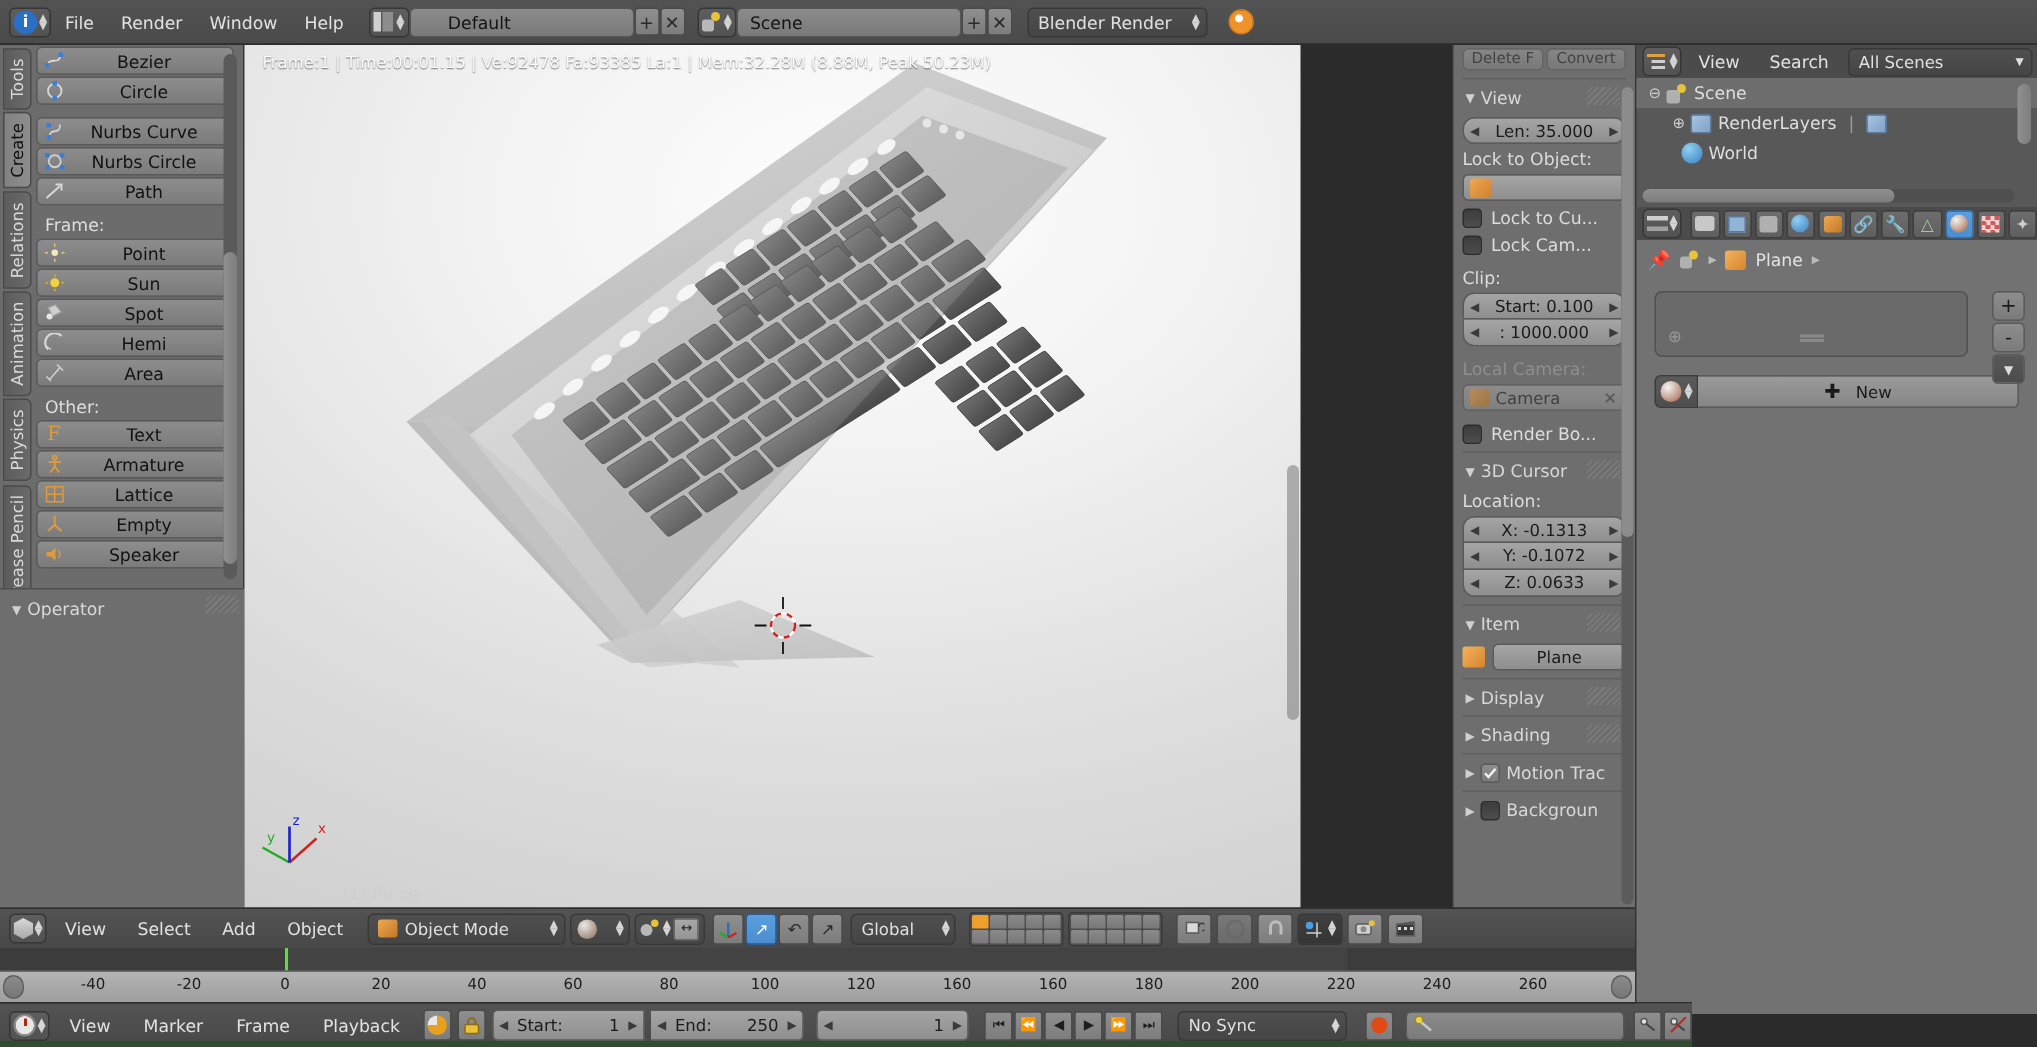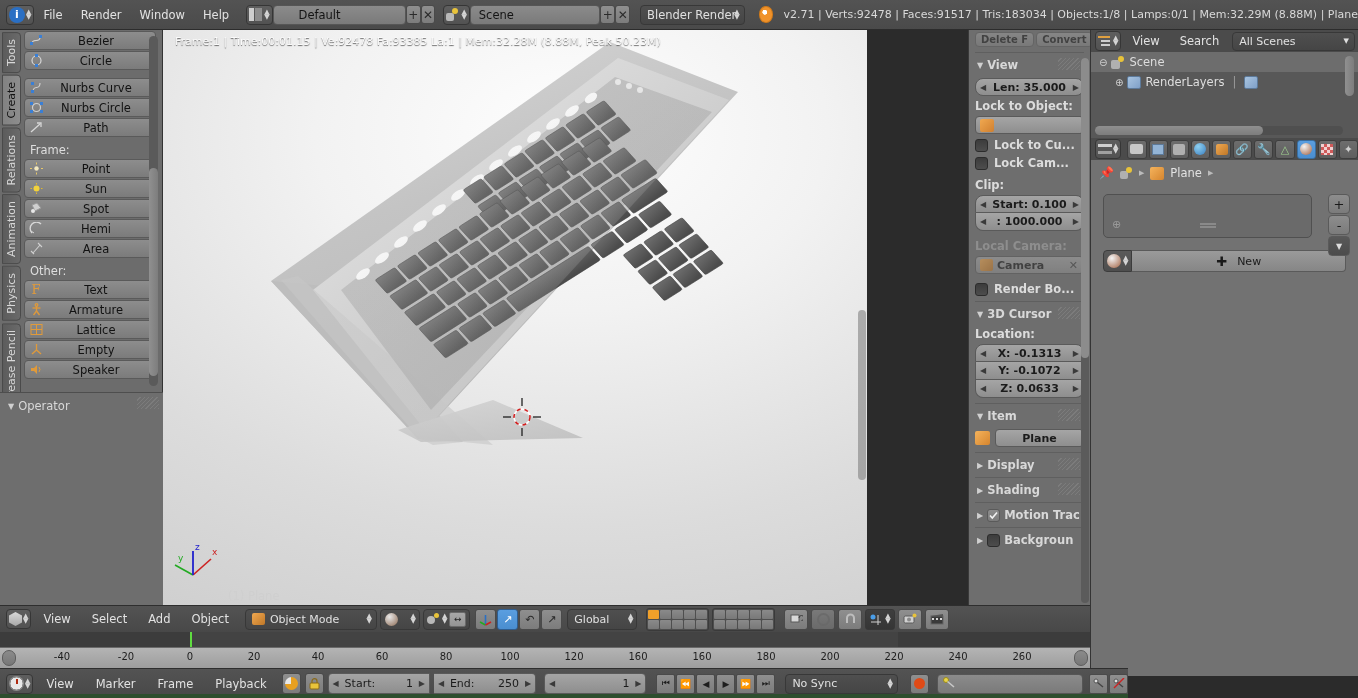--- a/index.html
+++ b/index.html
@@ -139,21 +139,21 @@
   #viewport-scroll-v i { position:absolute; left:0; top:240px; width:8px; height:170px;
     background:rgba(120,120,120,.55); border-radius:4px; display:block;}
 
   
   #kbd-wrap { position:absolute; left:0; top:0; width:805px; height:575px; }
 
   
   #n-panel {
     position:absolute; left:968px; top:30px; width:122px; height:575px;
     background:#6e6e6e; border-left:1px solid #3a3a3a;
-    padding:0 6px; overflow:hidden;font-weight:bold;
+    padding:0 6px; overflow:hidden;
   }
   #n-panel .row { margin: 3px 0; }
   .lbl { color:#dcdcdc; font-size:11.5px; }
   .lbl-dim { color:#8e8e8e; font-size:11.5px; }
   .chk-row { display:flex; align-items:center; gap:6px; margin:4px 0; }
   .npanel-scroll { position:absolute; right:1px; top:28px; width:8px; height:545px; background:#5b5b5b; border-radius:4px;}
   .npanel-scroll i { position:absolute; left:0; top:0; width:8px; height:300px; background:#8c8c8c; border-radius:4px; display:block;}
 
   
   #outliner {
@@ -301,21 +301,20 @@
 
     <div style="width:120px;height:20px;margin-left:10px;border:1px solid #383838;border-radius:4px;background:linear-gradient(to bottom,#4f4f4f,#454545);display:flex;align-items:center;padding:0 6px;position:relative;">
       <span style="font-size:11.5px;">Blender Render</span>
       <span class="updown" style="position:absolute;right:4px;">
           <span>▲</span>
           <span>▼</span>
         </span>
     </div>
 
     <span style="margin-left:14px;width:17px;height:17px;border-radius:50%;background:radial-gradient(circle at 40% 35%,#ffffff 0 18%,#f0922a 22% 100%);border:1px solid #d07a1a;display:inline-block;"></span>
-    <div id="status-text">v2.71 | Verts:92478 | Faces:91517 | Tris:183034 | Objects:1/8 | Lamps:0/1 | Mem:32.29M (8.88M) | Plane</div>
   </div>
 
   <div id="left-panel">
 
     <div id="tab-strip">
       <div class="vtab">Tools</div>
       <div class="vtab active">Create</div>
       <div class="vtab">Relations</div>
       <div class="vtab">Animation</div>
       <div class="vtab">Physics</div>
@@ -841,20 +840,24 @@
         <i style="position:absolute;left:7px;top:0;width:6px;height:6px;background:#e8c33a;border-radius:50%;display:block;"></i>
       </span>
       <span>Scene</span>
     </div>
     <div class="tree-row" style="padding-left:24px;">
       <span style="font-size:10px;color:#cfcfcf;">⊕</span>
       <span style="width:14px;height:13px;background:linear-gradient(135deg,#a8c4e0,#7fa0c8);border:1px solid #5d7a9a;border-radius:2px;display:inline-block;"></span>
       <span>RenderLayers</span>
       <span style="color:#9a9a9a;margin:0 4px;">|</span>
       <span style="width:14px;height:13px;background:linear-gradient(135deg,#a8c4e0,#7fa0c8);border:1px solid #5d7a9a;border-radius:2px;display:inline-block;"></span>
+    </div>
+    <div class="tree-row" style="padding-left:30px;">
+      <span style="width:14px;height:14px;border-radius:50%;background:radial-gradient(circle at 35% 30%,#8fd0f0,#3a7fc0);display:inline-block;"></span>
+      <span>World</span>
     </div>
 
     <div id="outliner-vscroll"></div>
     <div id="outliner-hscroll">
         <i></i>
       </div>
   </div>
 
   <div id="props">
     <div id="props-tabs">

